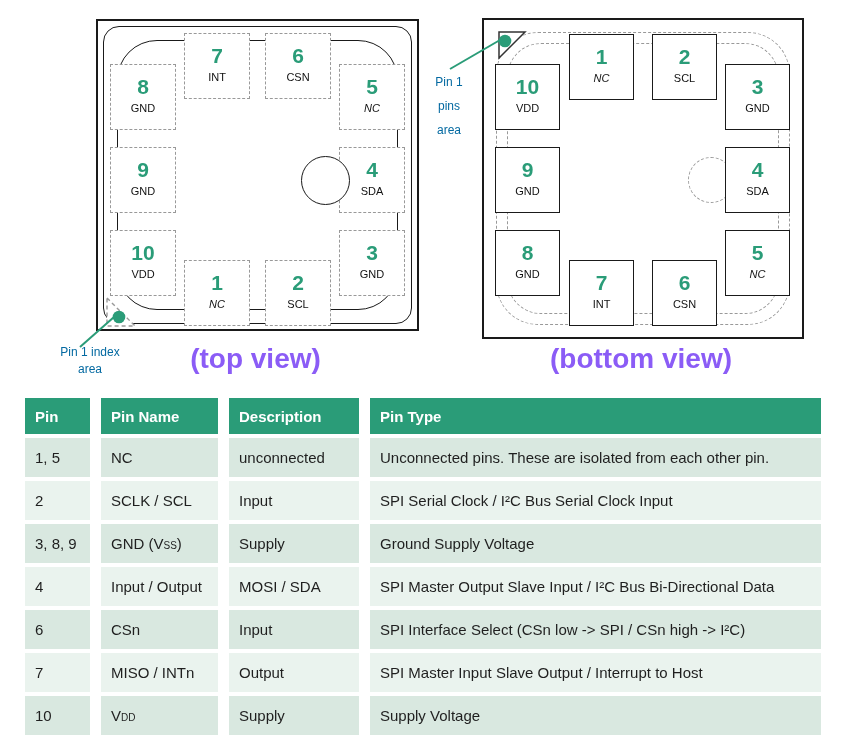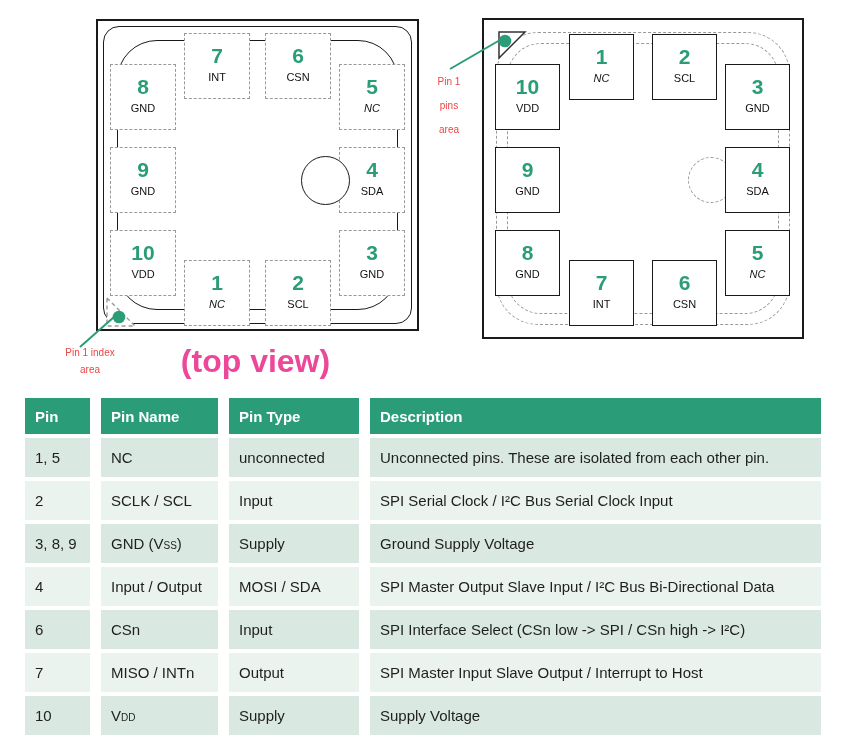--- a/index.html
+++ b/index.html
@@ -38,24 +38,24 @@
   .b-p8{left:11px;top:210px;} .b-p5{left:241px;top:210px;}
   .b-p7{left:85px;top:240px;} .b-p6{left:168px;top:240px;}
   .vent{position:absolute;left:203px;top:135px;width:47px;height:47px;border-radius:50%;
         border:1.6px solid var(--ink);background:#fff;}
   .vent-dashed{position:absolute;left:204px;top:137px;width:44px;height:44px;border-radius:50%;
         border:1.5px dashed var(--dash);}
   .idx-svg{position:absolute;}
   .t-idx{left:8px;top:271px;width:36px;height:36px;}
   .b-idx{left:11px;top:10px;width:34px;height:34px;}
   .leaders{position:absolute;inset:0;width:861px;height:752px;pointer-events:none;}
-  .caption{position:absolute;text-align:center;font-size:32px;font-weight:600;color:#ec4899;}
+  .caption{position:absolute;text-align:center;font-size:28px;font-weight:600;color:#8b5cf6;}
   .cap-top{left:96px;top:343px;width:319px;}
   .cap-bottom{left:482px;top:343px;width:318px;}
-  .idx-label{position:absolute;text-align:center;font-size:10px;color:#ef4444;}
+  .idx-label{position:absolute;text-align:center;font-size:12px;color:#0369a1;}
   .idx-label-top{left:40px;top:344px;width:100px;line-height:17px;}
   .idx-label-bottom{left:419px;top:70px;width:60px;line-height:24px;}
   
   .pintable{
     position:absolute;left:25px;top:398px;width:796px;
     display:grid;grid-template-columns:65px 117px 130px 1fr;
     grid-template-rows:36px repeat(7,39px);gap:4px 11px;font-size:15px;
   }
   .th{background:var(--green);color:#fff;font-weight:bold;display:flex;align-items:center;padding-left:10px;}
   .td{color:#1f1f1f;display:flex;align-items:center;padding-left:10px;white-space:nowrap;overflow:hidden;}
@@ -182,26 +182,27 @@
   <div class="idx-label idx-label-top">
     <div>Pin 1 index</div>
     <div>area</div>
   </div>
   <div class="idx-label idx-label-bottom">
     <div>Pin 1</div>
     <div>pins</div>
     <div>area</div>
   </div>
   <div class="caption cap-top">(top view)</div>
+  <div class="caption cap-bottom">(bottom view)</div>
 
   <div class="pintable">
     <div class="th">Pin</div>
     <div class="th">Pin Name</div>
+    <div class="th">Description</div>
     <div class="th">Pin Type</div>
-    <div class="th">Description</div>
 
     <div class="td row-a">1, 5</div>
     <div class="td row-a">
         <span>NC</span>
         <sub></sub>
         <span></span>
       </div>
     <div class="td row-a">unconnected</div>
     <div class="td row-a">Unconnected pins. These are isolated from each other pin.</div>
 

